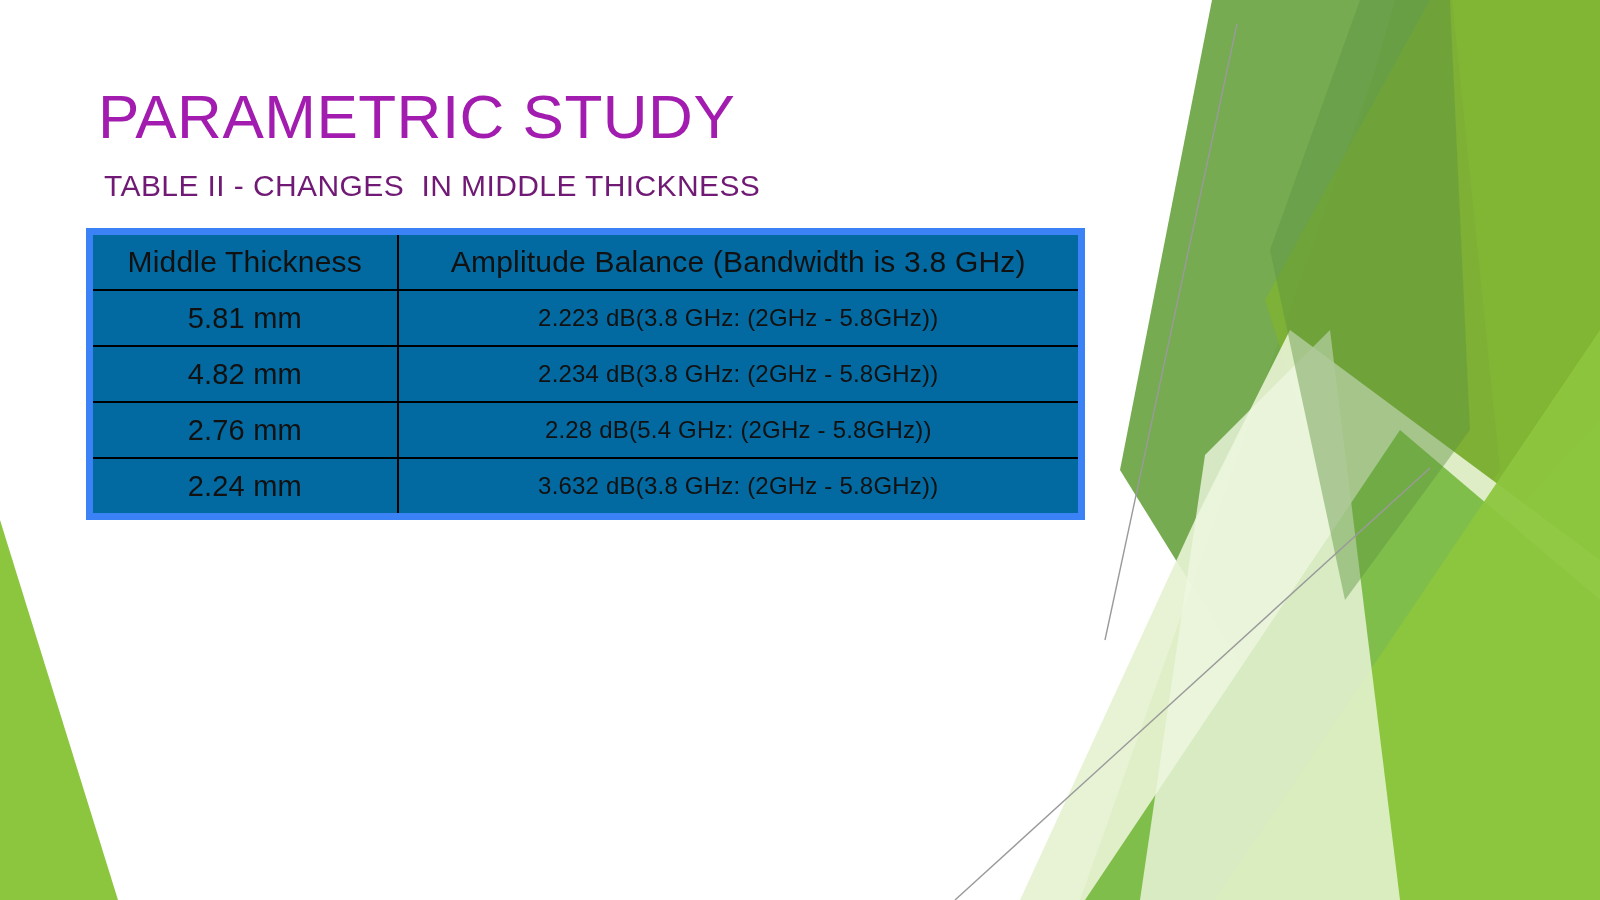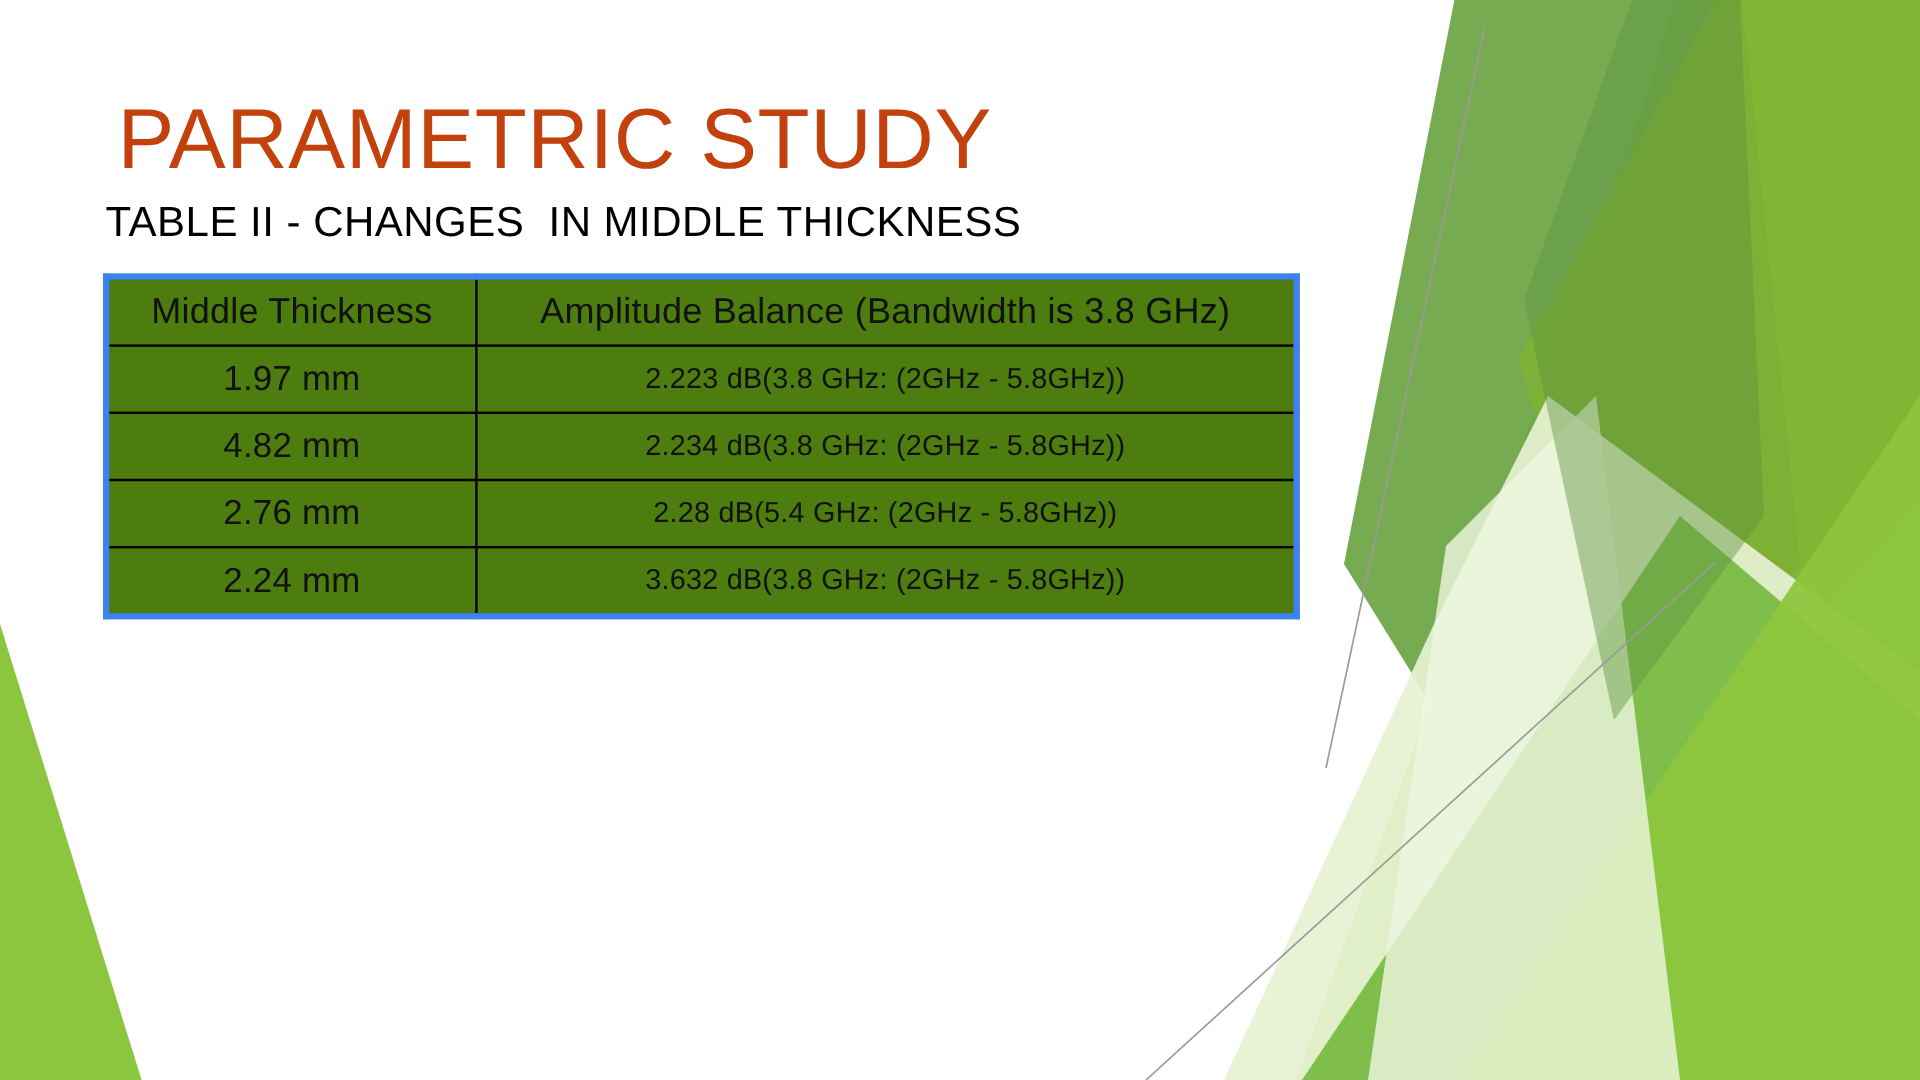--- a/index.html
+++ b/index.html
@@ -38,52 +38,52 @@
   }
 
   
   .title-block {
     position: absolute;
     left: 98px;
     top: 86px;
     width: 1000px;
   }
   .slide-title {
-    font-size: 71px;
+    font-size: 62px;
     line-height: 62px;
     font-weight: normal;
     letter-spacing: 0.5px;
-    color: #c2410c;
+    color: #a21caf;
     margin: 0;
     white-space: nowrap;
   }
   .slide-subtitle {
     position: absolute;
-    left: 88px;
+    left: 104px;
     top: 170px;
-    font-size: 35px;
+    font-size: 30px;
     line-height: 32px;
     letter-spacing: 0.4px;
-    color: #000000;
+    color: #701a75;
     white-space: pre;
   }
 
   
   .data-table-wrap {
     position: absolute;
     left: 86px;
     top: 228px;
     width: 992px;
   }
   table.data-table {
     border-collapse: collapse;
     width: 992px;
     table-layout: fixed;
-    background: #4d7c0f;
-    border: 5px solid #3b82f6;
+    background: #0369a1;
+    border: 7px solid #3b82f6;
   }
   table.data-table col.col-thickness { width: 308px; }
   table.data-table col.col-balance   { width: 684px; }
 
   table.data-table th,
   table.data-table td {
     border: 2px solid #000000;
     height: 54px;
     padding: 0 6px;
     text-align: center;
@@ -151,21 +151,21 @@
         <col class="col-balance">
       </colgroup>
       <thead>
         <tr>
           <th>Middle Thickness</th>
           <th>Amplitude Balance (Bandwidth is 3.8 GHz)</th>
         </tr>
       </thead>
       <tbody>
         <tr>
-          <td class="cell-thickness">1.97 mm</td>
+          <td class="cell-thickness">5.81 mm</td>
           <td>2.223 dB(3.8 GHz: (2GHz - 5.8GHz))</td>
         </tr>
         <tr>
           <td class="cell-thickness">4.82 mm</td>
           <td>2.234 dB(3.8 GHz: (2GHz - 5.8GHz))</td>
         </tr>
         <tr>
           <td class="cell-thickness">2.76 mm</td>
           <td>2.28 dB(5.4 GHz: (2GHz - 5.8GHz))</td>
         </tr>

